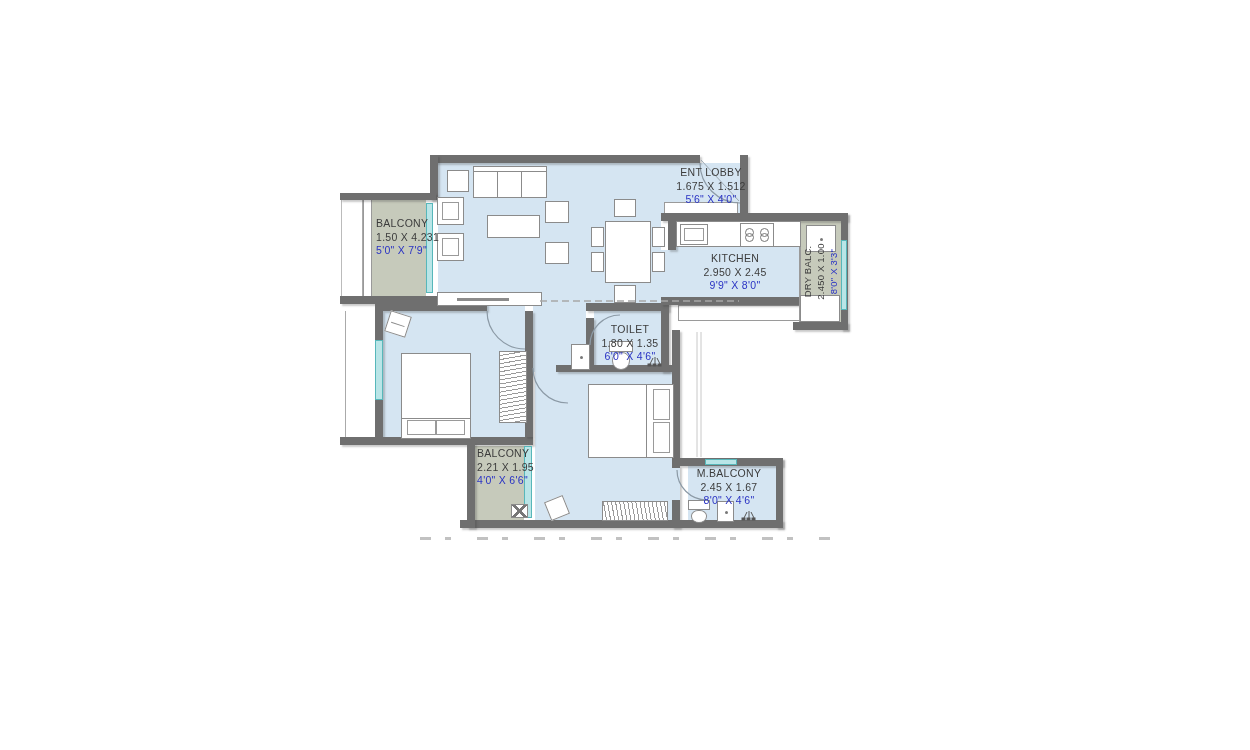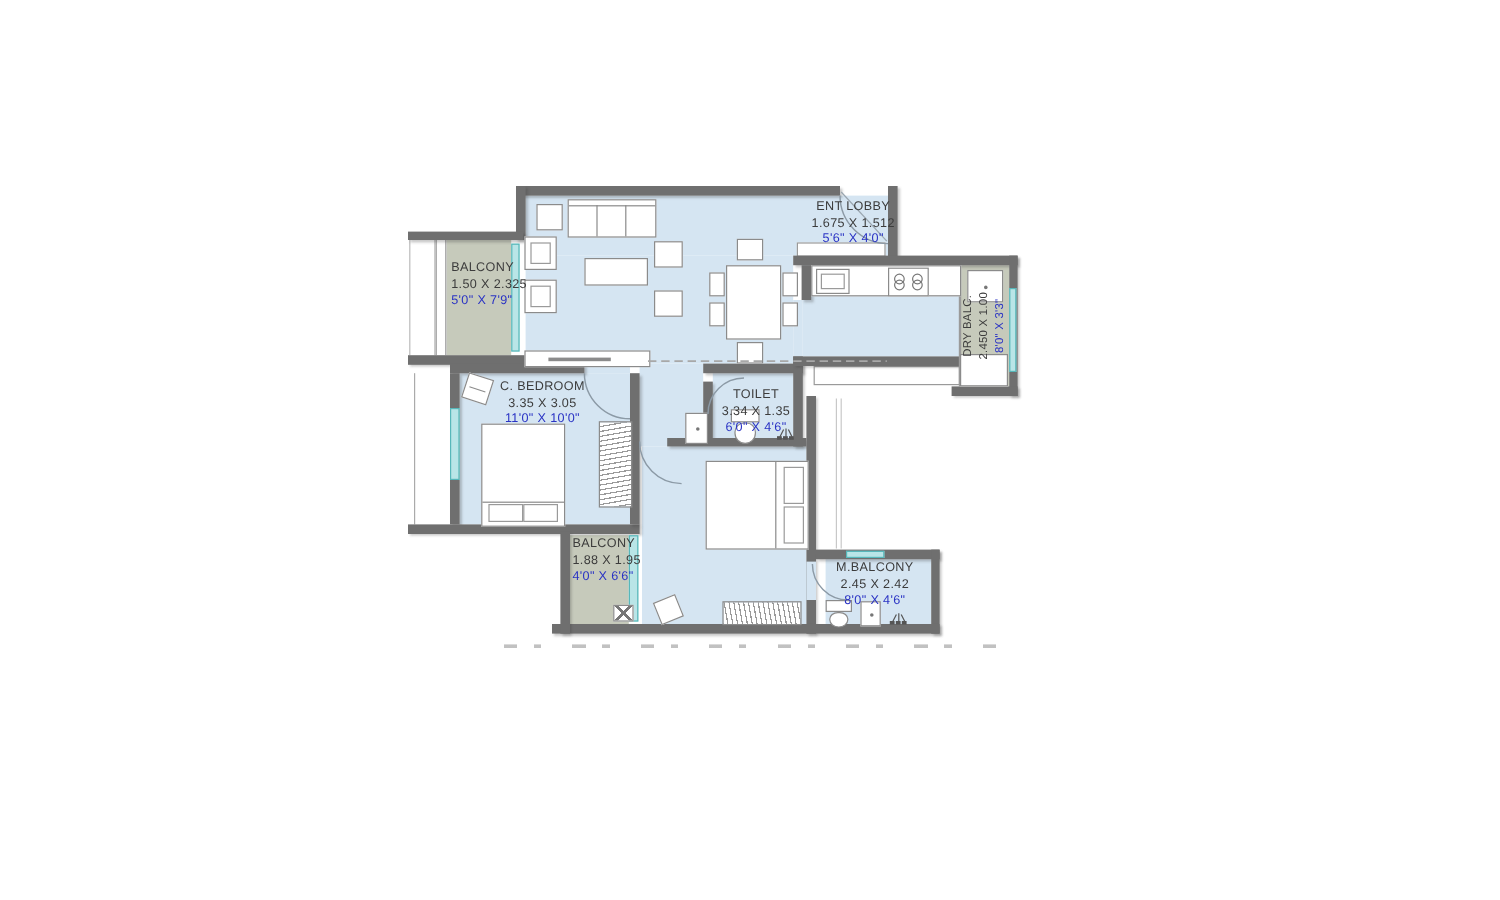--- a/index.html
+++ b/index.html
@@ -200,58 +200,58 @@
     <g stroke="#555" stroke-width="1" fill="none">
       <path d="M 744 518 l 3 -6 M 749 518 l 0 -7 M 754 518 l -3 -6"></path>
       <rect x="742" y="518" width="3" height="2" fill="#555"></rect>
       <rect x="747" y="518" width="3" height="2" fill="#555"></rect>
       <rect x="752" y="518" width="3" height="2" fill="#555"></rect>
     </g>
   </svg>
 
   <div class="lbl leftal" style="left:376px;top:217px;">
     <div class="nm">BALCONY</div>
-    <div class="mt">1.50 X 2.325</div>
+    <div class="mt">1.50 X 4.231</div>
     <div class="im">5'0" X 7'9"</div>
   </div>
 
 
   <div class="lbl" style="left:711px;top:166px;">
     <div class="nm">ENT LOBBY</div>
     <div class="mt">1.675 X 1.512</div>
     <div class="im">5'6" X 4'0"</div>
   </div>
 
+  <div class="lbl" style="left:735px;top:252px;">
+    <div class="nm">KITCHEN</div>
+    <div class="mt">2.950 X 2.45</div>
+    <div class="im">9'9" X 8'0"</div>
+  </div>
 
   <div id="lbl-drybalc">
     <div class="nm">DRY BALC.</div>
     <div class="mt">2.450 X 1.00</div>
     <div class="im">8'0" X 3'3"</div>
   </div>
 
-  <div class="lbl" style="left:452px;top:316px;">
-    <div class="nm">C. BEDROOM</div>
-    <div class="mt">3.35 X 3.05</div>
-    <div class="im">11'0" X 10'0"</div>
-  </div>
 
   <div class="lbl" style="left:630px;top:323px;">
     <div class="nm">TOILET</div>
-    <div class="mt">3.34 X 1.35</div>
+    <div class="mt">1.80 X 1.35</div>
     <div class="im">6'0" X 4'6"</div>
   </div>
 
   <div class="lbl leftal" style="left:477px;top:447px;">
     <div class="nm">BALCONY</div>
-    <div class="mt">1.88 X 1.95</div>
+    <div class="mt">2.21 X 1.95</div>
     <div class="im">4'0" X 6'6"</div>
   </div>
 
 
   <div class="lbl" style="left:729px;top:467px;">
     <div class="nm">M.BALCONY</div>
-    <div class="mt">2.45 X 2.42</div>
+    <div class="mt">2.45 X 1.67</div>
     <div class="im">8'0" X 4'6"</div>
   </div>
 
   <div id="caption-fragment"></div>
 
 </div>
 
 </body></html>

